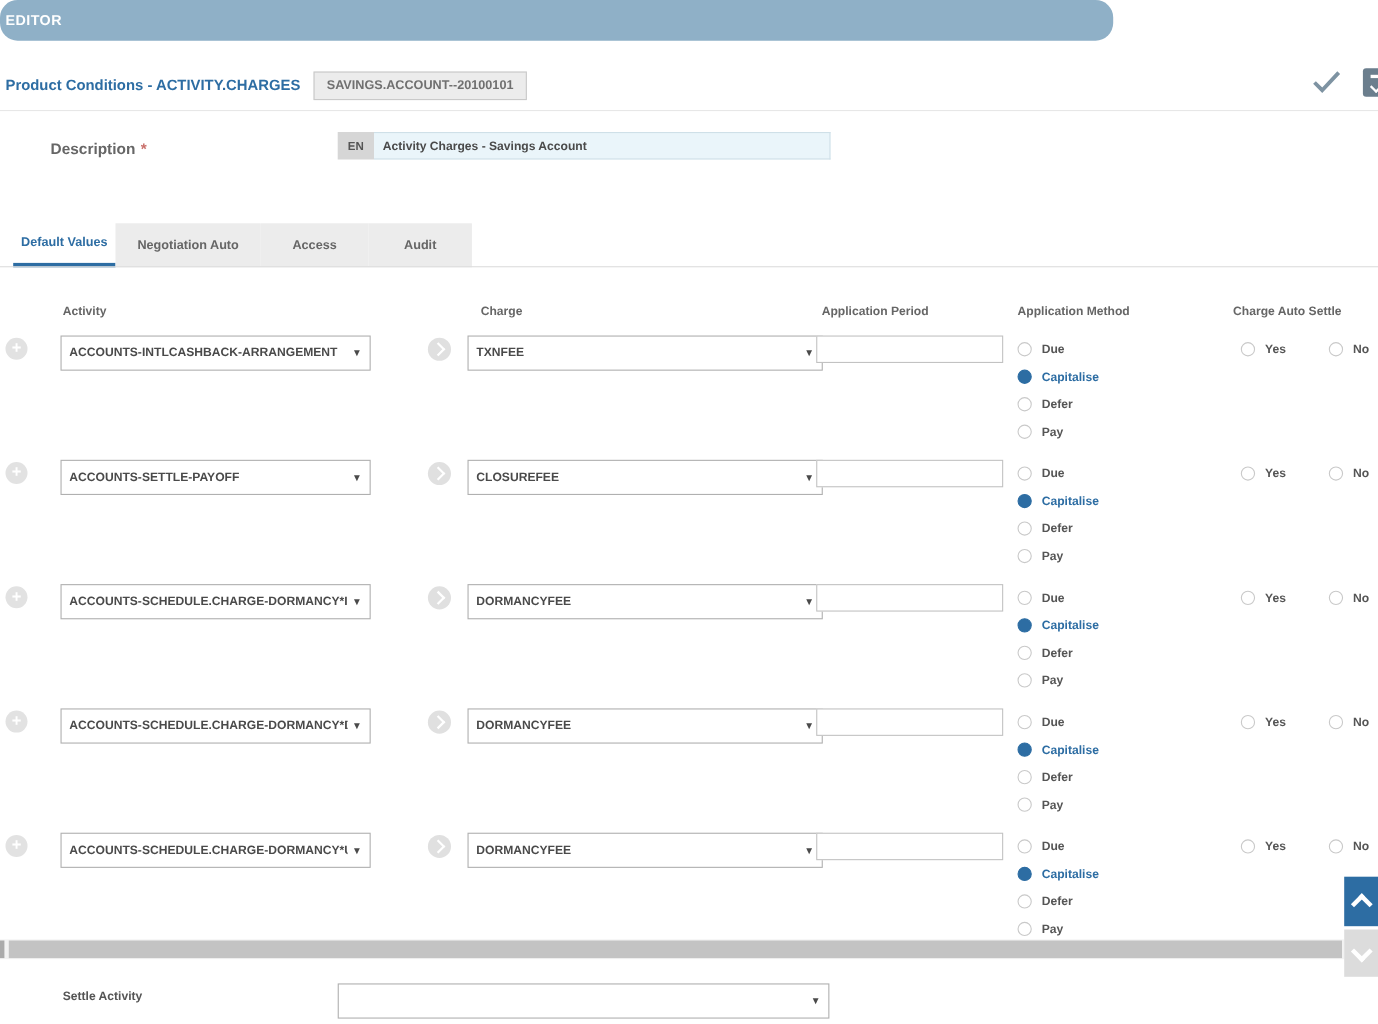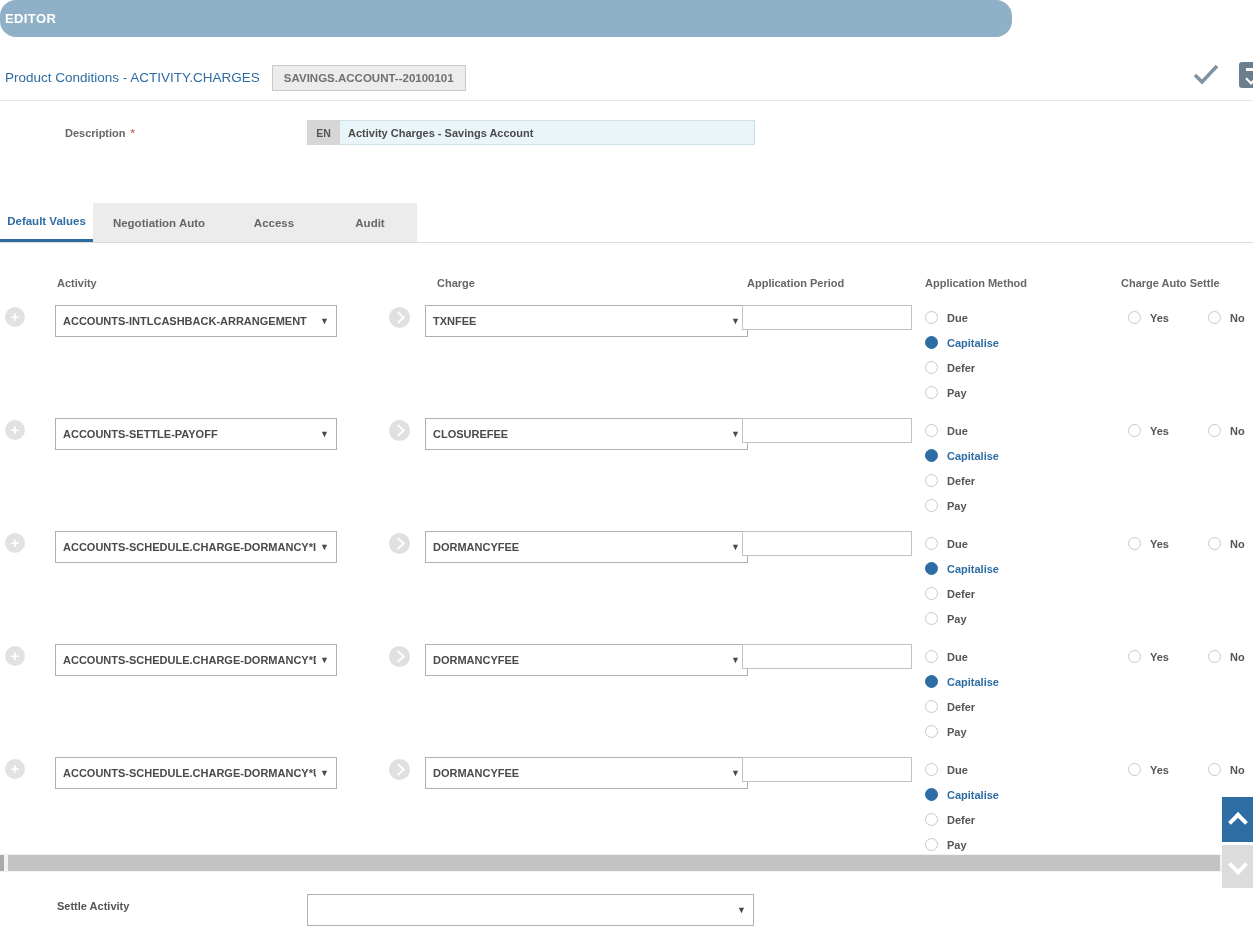--- a/index.html
+++ b/index.html
@@ -7,43 +7,43 @@
     font-family:"Liberation Sans","DejaVu Sans",sans-serif; }
   .stage { position:relative; width:1253px; height:931px; background:#fff; }
 
   
   .topbar { position:absolute; left:0; top:0; width:1012px; height:37px; background:#8FB0C7;border-radius:16px; }
   .topbar-title { position:absolute; left:5px; top:0; line-height:37px; color:#fff;
     font-size:13px; font-weight:bold; letter-spacing:.4px; }
 
   
   .title-row { position:absolute; left:5px; top:55px; height:45px; display:flex; align-items:center; }
-  .page-title { color:#2D6DA3; font-size:13.5px; font-weight:normal;text-align:center; }
+  .page-title { color:#2D6DA3; font-size:13.5px; font-weight:bold;text-align:center; }
   .record-badge { margin-left:12px; background:#ECECEC; border:1px solid #C9C9C9; color:#707070;
     font-size:11.5px; font-weight:bold; padding:6px 11px; }
   .icon-check { position:absolute; left:1192px; top:63px; width:28px; height:24px; cursor:pointer; }
   .icon-commit { position:absolute; left:1239px; top:62px; width:26px; height:26px;
     background:#6B7E8D; border-radius:3px; cursor:pointer; }
   .icon-commit .dash { position:absolute; left:7px; top:6px; width:12px; height:3px; background:#fff; }
   .icon-commit .chev { position:absolute; left:8px; top:13px; width:8px; height:8px;
     border-right:2.5px solid #fff; border-bottom:2.5px solid #fff; transform:rotate(45deg); }
   .divider { position:absolute; left:0; top:100px; width:1253px; height:1px; background:#E7E7E7; }
 
   
-  .desc-label { position:absolute; left:65px; top:127px; font-size:11px; font-weight:bold; color:#666; }
+  .desc-label { position:absolute; left:46px; top:127px; font-size:14px; font-weight:bold; color:#666; }
   .desc-label .req { color:#C9706B; margin-left:5px; }
   .desc-group { position:absolute; left:307px; top:120px; width:448px; height:25px; display:flex; }
   .lang-box { width:33px; background:#D6D6D6; color:#555; font-size:10.5px; font-weight:bold;
     display:flex; align-items:center; justify-content:center; }
   .desc-input { flex:1; background:#EAF5FA; border:1px solid #CFE0E8; border-left:none;
     font-size:11px; font-weight:bold; color:#4A4A4A; padding-left:8px;
     font-family:"Liberation Sans","DejaVu Sans",sans-serif; }
 
   
-  .tabstrip { position:absolute; left:0; top:203px; height:40px; display:flex; }
+  .tabstrip { position:absolute; left:12px; top:203px; height:40px; display:flex; }
   .tab { height:40px; background:#ECECEC; color:#666; font-size:11.5px; font-weight:bold;
     display:flex; align-items:center; justify-content:center; cursor:pointer; }
   .tab.active { background:#fff; color:#2D6DA3; border-bottom:4px solid #2D6DA3; }
   .tabstrip-border { position:absolute; left:0; top:242px; width:1253px; height:1px; background:#DCDCDC; }
 
   
   .col-header { position:absolute; top:277px; font-size:11px; font-weight:bold; color:#666; }
 
   
   #rows { position:absolute; left:0; top:296px; width:1253px; }

